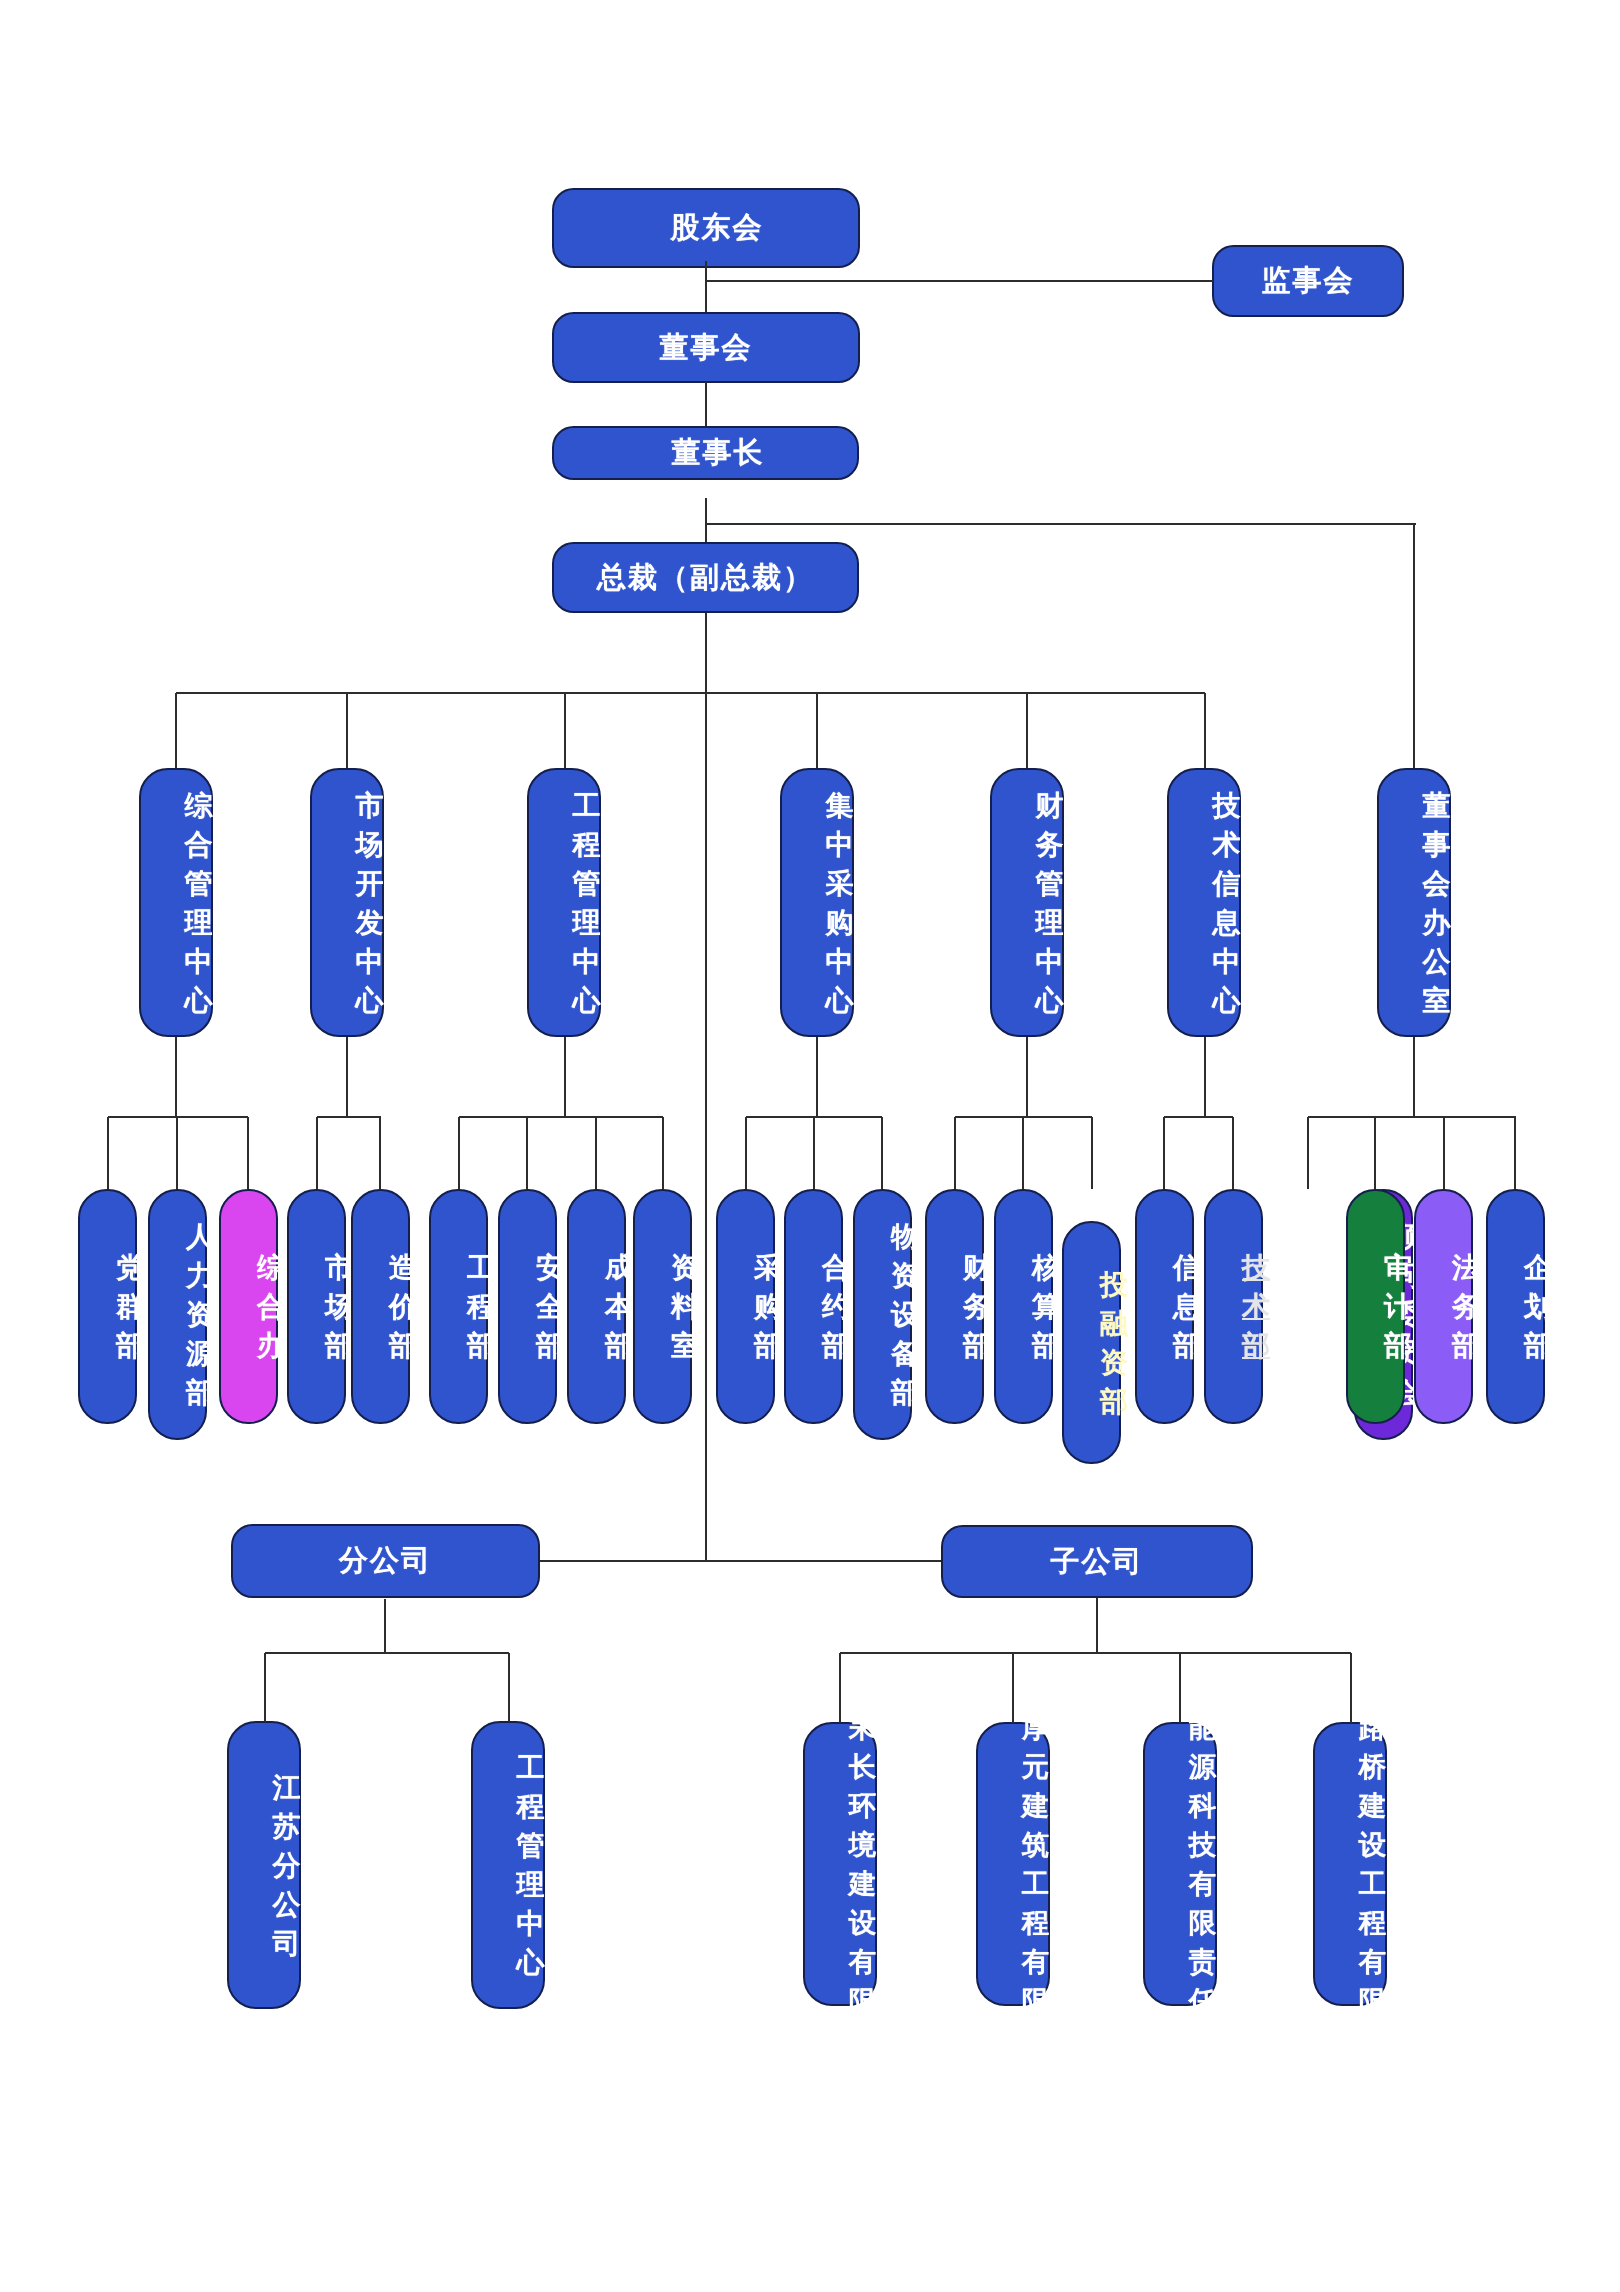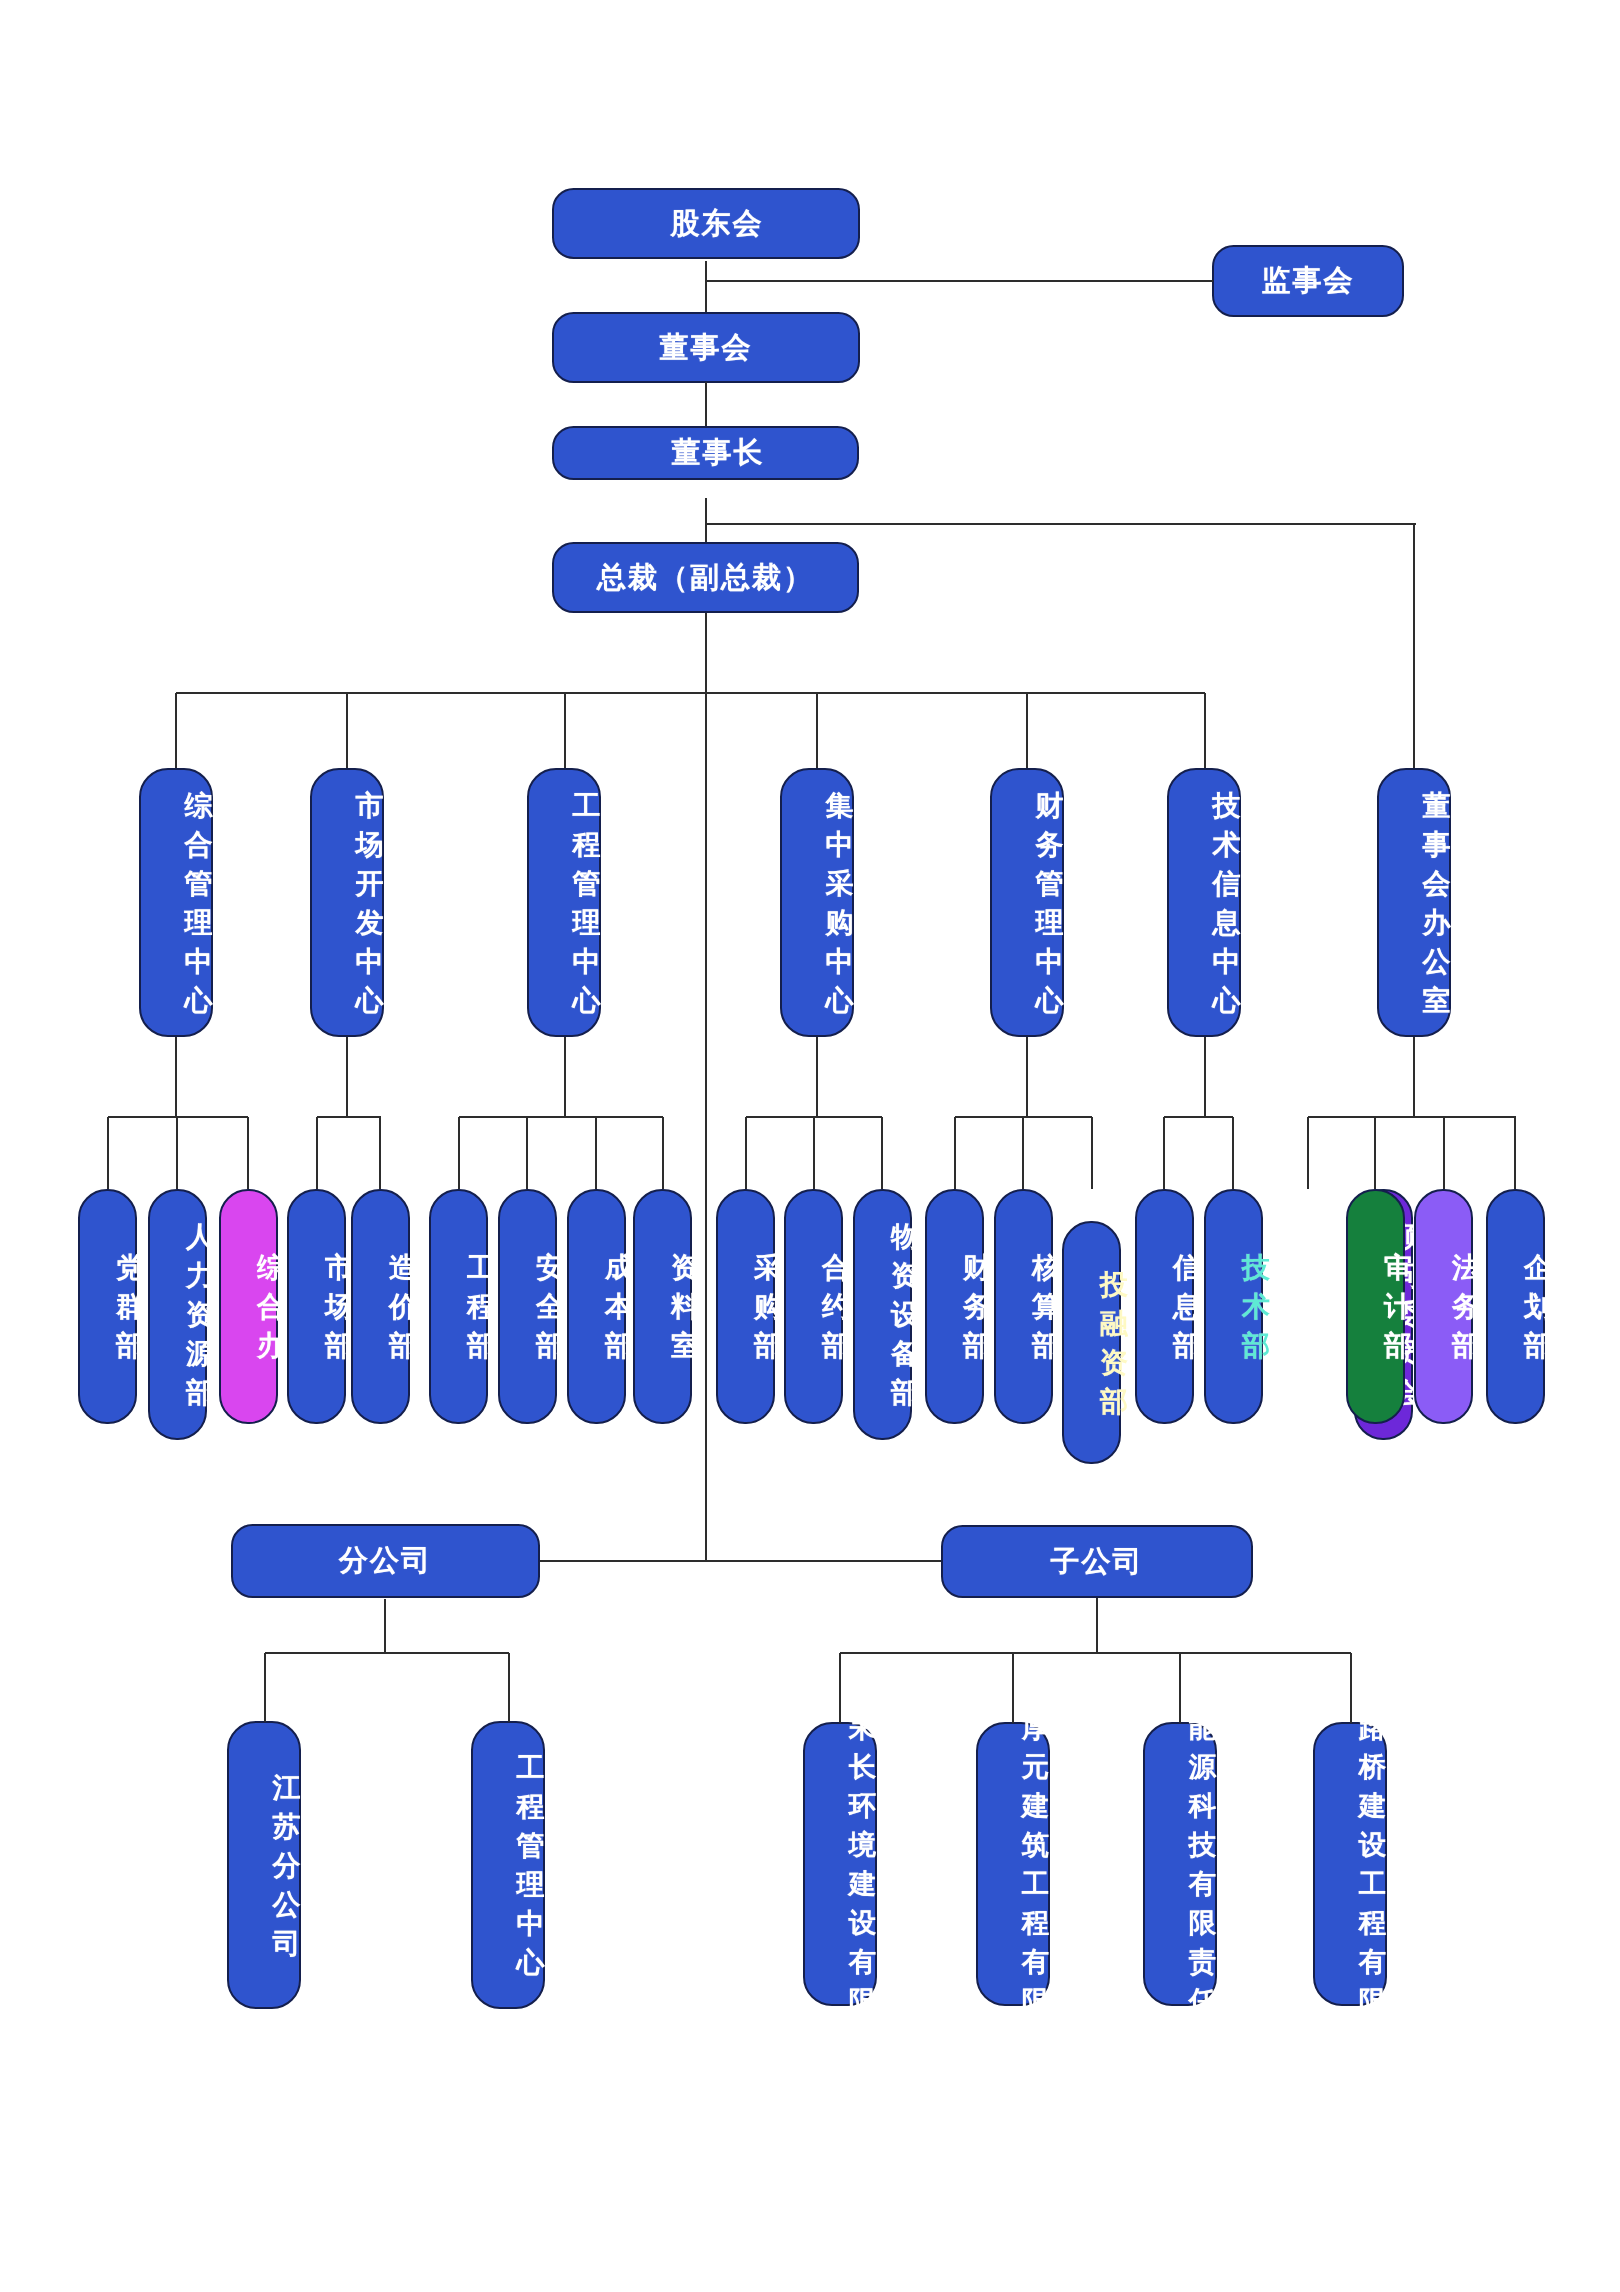--- a/index.html
+++ b/index.html
@@ -22,21 +22,21 @@
   .h-box{border-radius:21.6px;font-size:29px;letter-spacing:2px;}
   .v-box,.v2-box{border-radius:29px;padding-left:45px;}
   .v-box .vtext{width:33px;font-size:28px;line-height:39px;word-break:break-all;line-break:anywhere;text-align:center;}
   .v2-box .vtext{width:61px;font-size:27.4px;line-height:39px;word-break:break-all;line-break:anywhere;text-align:center;}
   .line{position:absolute;background:#2d2d2d;}
 </style>
 </head>
 <body>
 
 <div id="canvas">
-    <div class="box h-box" style="left: 552px; top: 188px; width: 308px; height: 71px; background: rgb(47, 84, 206); border-color: rgb(20, 31, 77); color: rgb(255, 255, 255); padding-left: 22px;">
+    <div class="box h-box" style="left: 552px; top: 188px; width: 308px; height: 80px; background: rgb(47, 84, 206); border-color: rgb(20, 31, 77); color: rgb(255, 255, 255); padding-left: 22px;">
       <span>股东会</span>
     </div>
     <div class="box h-box" style="left: 1212px; top: 245px; width: 192px; height: 72px; background: rgb(47, 84, 206); border-color: rgb(20, 31, 77); color: rgb(255, 255, 255);">
       <span>监事会</span>
     </div>
     <div class="box h-box" style="left: 552px; top: 312px; width: 308px; height: 71px; background: rgb(47, 84, 206); border-color: rgb(20, 31, 77); color: rgb(255, 255, 255);">
       <span>董事会</span>
     </div>
     <div class="box h-box" style="left: 552px; top: 426px; width: 307px; height: 54px; background: rgb(47, 84, 206); border-color: rgb(20, 31, 77); color: rgb(255, 255, 255); padding-left: 25px;">
       <span>董事长</span>
@@ -112,21 +112,21 @@
     </div>
     <div class="box v-box" style="left: 994px; top: 1189px; width: 59px; height: 235px; background: rgb(47, 84, 206); border-color: rgb(20, 31, 77); color: rgb(255, 255, 255);">
       <div class="vtext">核算部</div>
     </div>
     <div class="box v-box" style="left: 1062px; top: 1221px; width: 59px; height: 243px; background: rgb(47, 84, 206); border-color: rgb(20, 31, 77); color: #fef9c3;">
       <div class="vtext">投融资部</div>
     </div>
     <div class="box v-box" style="left: 1135px; top: 1189px; width: 59px; height: 235px; background: rgb(47, 84, 206); border-color: rgb(20, 31, 77); color: rgb(255, 255, 255);">
       <div class="vtext">信息部</div>
     </div>
-    <div class="box v-box" style="left: 1204px; top: 1189px; width: 59px; height: 235px; background: rgb(47, 84, 206); border-color: rgb(20, 31, 77); color: #5eead4;">
+    <div class="box v-box" style="left: 1204px; top: 1189px; width: 59px; height: 235px; background: rgb(47, 84, 206); border-color: rgb(20, 31, 77); color: #e5e5e5; text-decoration: underline;">
       <div class="vtext">技术部</div>
     </div>
     <div class="box v-box" style="left: 1354px; top: 1189px; width: 59px; height: 251px; background: #6d28d9; border-color: rgb(20, 31, 77); color: rgb(255, 255, 255);">
       <div class="vtext">顾问委员会</div>
     </div>
     <div class="box v-box" style="left: 1346px; top: 1189px; width: 59px; height: 235px; background: #15803d; border-color: rgb(20, 31, 77); color: rgb(255, 255, 255);">
       <div class="vtext">审计部</div>
     </div>
     <div class="box v-box" style="left: 1414px; top: 1189px; width: 59px; height: 235px; background: #8b5cf6; border-color: rgb(20, 31, 77); color: rgb(255, 255, 255);">
       <div class="vtext">法务部</div>

